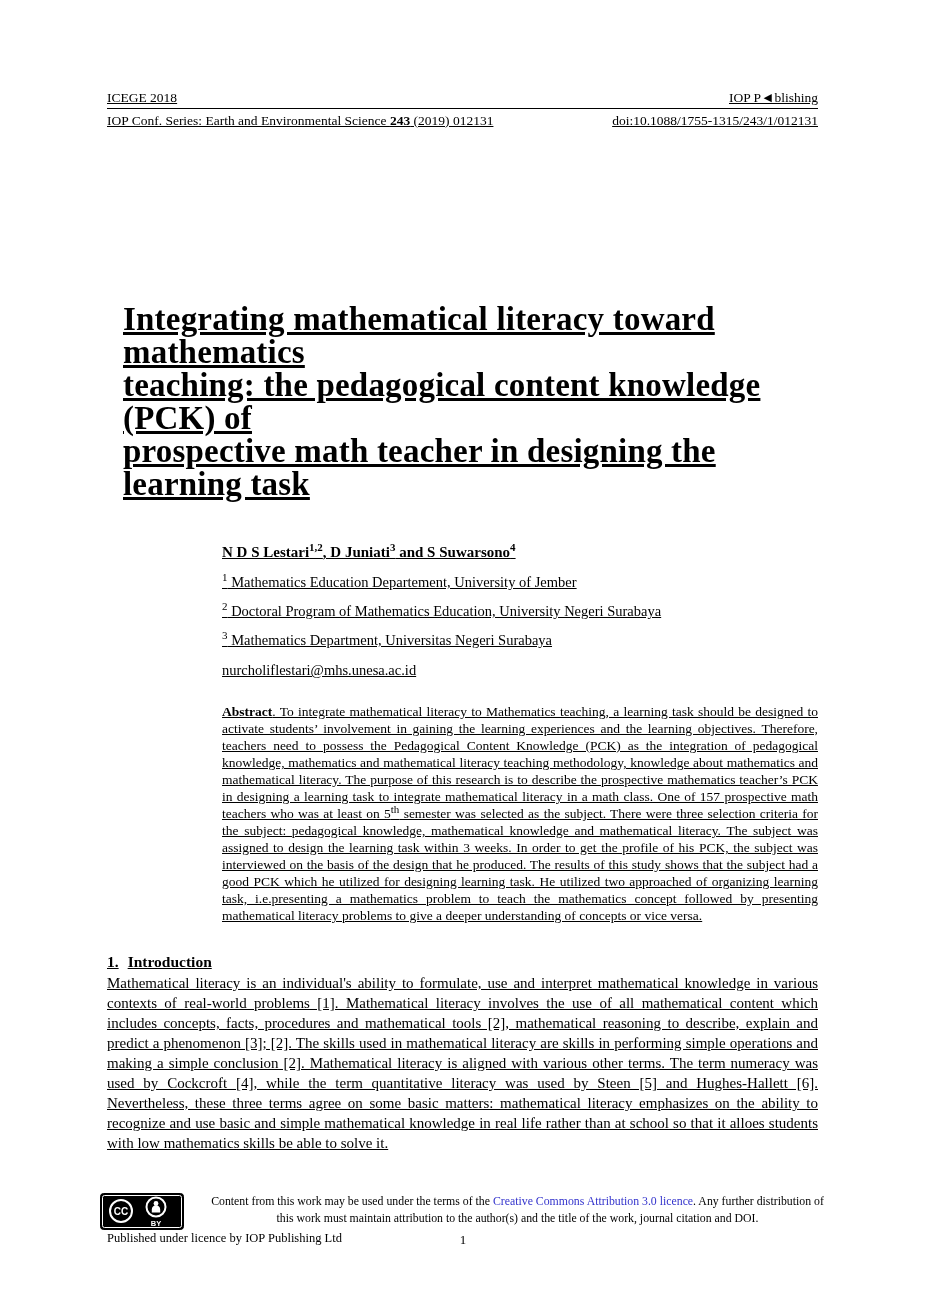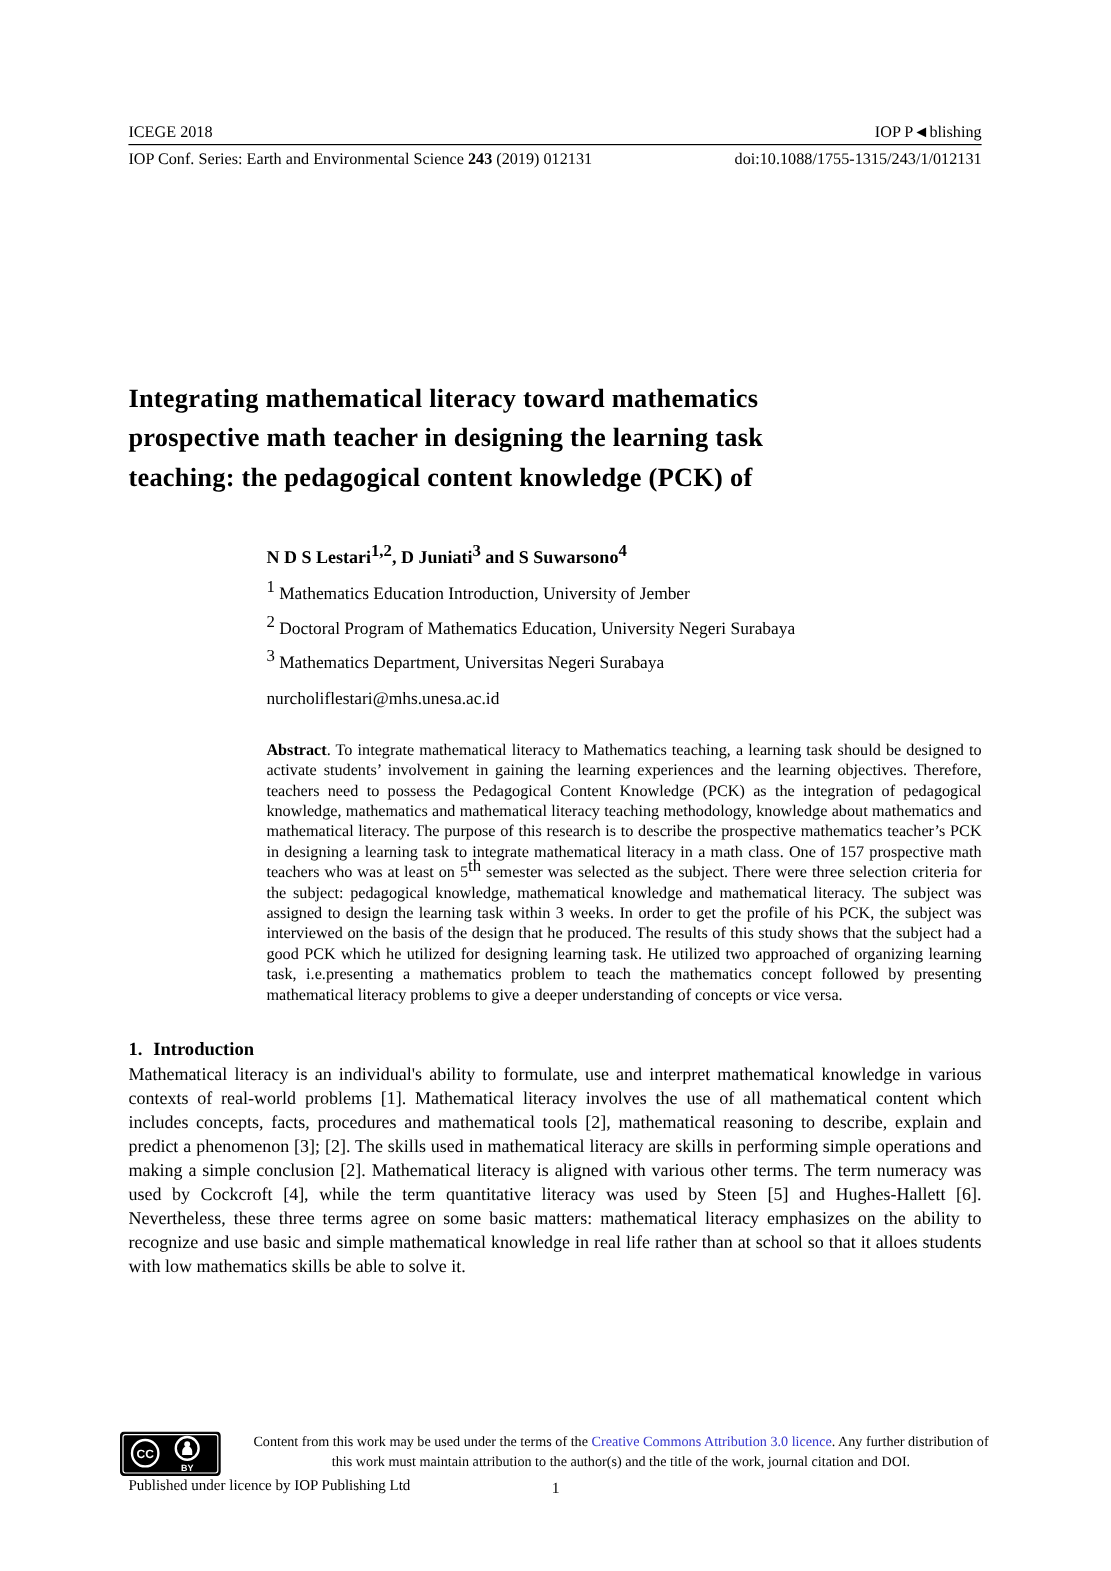--- a/index.html
+++ b/index.html
@@ -4,51 +4,51 @@
 <style>
   html,body { margin:0; padding:0; }
   body {
     width:926px; height:1309px;
     background:#ffffff;
     color:#000000;
     font-family:"Liberation Serif", serif;
     position:relative;
     overflow:hidden;
   }
-  .content { position:absolute; left:107px; top:16px; width:711px; }
+  .content { position:absolute; left:107px; top:4px; width:711px;text-decoration:underline; }
 
   
   .hdr-row1 {
     display:flex; justify-content:space-between;
     padding-top:86px; padding-bottom:2px;
     border-bottom:1.5px solid #000;
     font-size:13.5px;
   }
   .hdr-row2 {
     display:flex; justify-content:space-between;
     margin-top:4px;
     font-size:13.5px;
   }
   .hdr-row2 b { font-weight:bold; }
 
   
   .title {
-    margin:174px 0 0 0;
-    font-size:22px; font-weight:bold;
+    margin:174px 0 0 16px;
+    font-size:33px; font-weight:bold;
     line-height:33px;
     letter-spacing:0.2px;
   }
   .title .tl { display:block; }
 
   
   .authors {
     margin:42px 0 0 115px;
     font-size:15px; font-weight:bold; line-height:19px;
   }
-  sup { font-size:14px; line-height:0; vertical-align:super; }
+  sup { font-size:11px; line-height:0; vertical-align:super; }
   .affil {
     margin:12px 0 0 115px;
     font-size:14.5px; line-height:17px;
   }
   .email { margin-top:13px; }
 
   
   .abstract {
     margin:24px 0 0 115px;
     width:596px;
@@ -97,27 +97,27 @@
     <span>IOP P◄blishing</span>
   </div>
 
   <div class="hdr-row2">
     <span><span>IOP Conf. Series: Earth and Environmental Science </span><b>243</b><span> (2019) 012131</span></span>
     <span>doi:10.1088/1755-1315/243/1/012131</span>
   </div>
 
   <h1 class="title">
     <span class="tl">Integrating mathematical literacy toward mathematics</span>
+    <span class="tl">teaching: the pedagogical content knowledge (PCK) of</span>
     <span class="tl">prospective math teacher in designing the learning task</span>
-    <span class="tl">teaching: the pedagogical content knowledge (PCK) of</span>
   </h1>
 
   <div class="authors"><span>N D S Lestari</span><sup>1,2</sup><span>, D Juniati</span><sup>3</sup><span> and S Suwarsono</span><sup>4</sup></div>
 
-  <div class="affil"><sup>1</sup><span> Mathematics Education Introduction, University of Jember</span></div>
+  <div class="affil"><sup>1</sup><span> Mathematics Education Departement, University of Jember</span></div>
   <div class="affil"><sup>2</sup><span> Doctoral Program of Mathematics Education, University Negeri Surabaya</span></div>
   <div class="affil"><sup>3</sup><span> Mathematics Department, Universitas Negeri Surabaya</span></div>
 
   <div class="affil email">nurcholiflestari@mhs.unesa.ac.id</div>
 
   <div class="abstract"><b>Abstract</b><span>. To integrate mathematical literacy to Mathematics teaching, a learning task should be designed to activate students’ involvement in gaining the learning experiences and the learning objectives. Therefore, teachers need to possess the Pedagogical Content Knowledge (PCK) as the integration of pedagogical knowledge, mathematics and mathematical literacy teaching methodology, knowledge about mathematics and mathematical literacy. The purpose of this research is to describe the prospective mathematics teacher’s PCK in designing a learning task to integrate mathematical literacy in a math class. One of 157 prospective math teachers who was at least on 5</span><sup>th</sup><span> semester was selected as the subject. There were  three selection criteria for the subject: pedagogical knowledge, mathematical knowledge and mathematical literacy. The subject was assigned to design the learning task within 3 weeks. In order to get the profile of his PCK, the subject was interviewed on the basis of the design that he produced. The results of this study shows that the subject had a good PCK which he utilized for designing learning task. He utilized two approached of organizing learning task, i.e.presenting a mathematics problem to teach the mathematics concept followed by presenting mathematical literacy problems to give a deeper understanding of concepts or vice versa.</span></div>
 
   <div class="section-heading"><span>1.</span><span class="sec-name">Introduction</span></div>
 
   <p class="body-text">Mathematical literacy is an individual's ability to formulate, use and interpret mathematical knowledge in various contexts of real-world problems [1]. Mathematical literacy involves the use of all mathematical content which includes concepts, facts, procedures and mathematical tools [2], mathematical reasoning to describe, explain and predict a phenomenon [3]; [2]. The skills used in mathematical literacy are skills in performing simple operations and making a simple conclusion [2]. Mathematical literacy is aligned with various other terms. The term numeracy was used by Cockcroft [4], while the term quantitative literacy was used by Steen [5] and Hughes-Hallett [6]. Nevertheless, these three terms agree on some basic matters: mathematical literacy emphasizes on the ability to recognize and use basic and simple mathematical knowledge in real life rather than at school so that it alloes students with low mathematics skills be able to solve it.</p>

